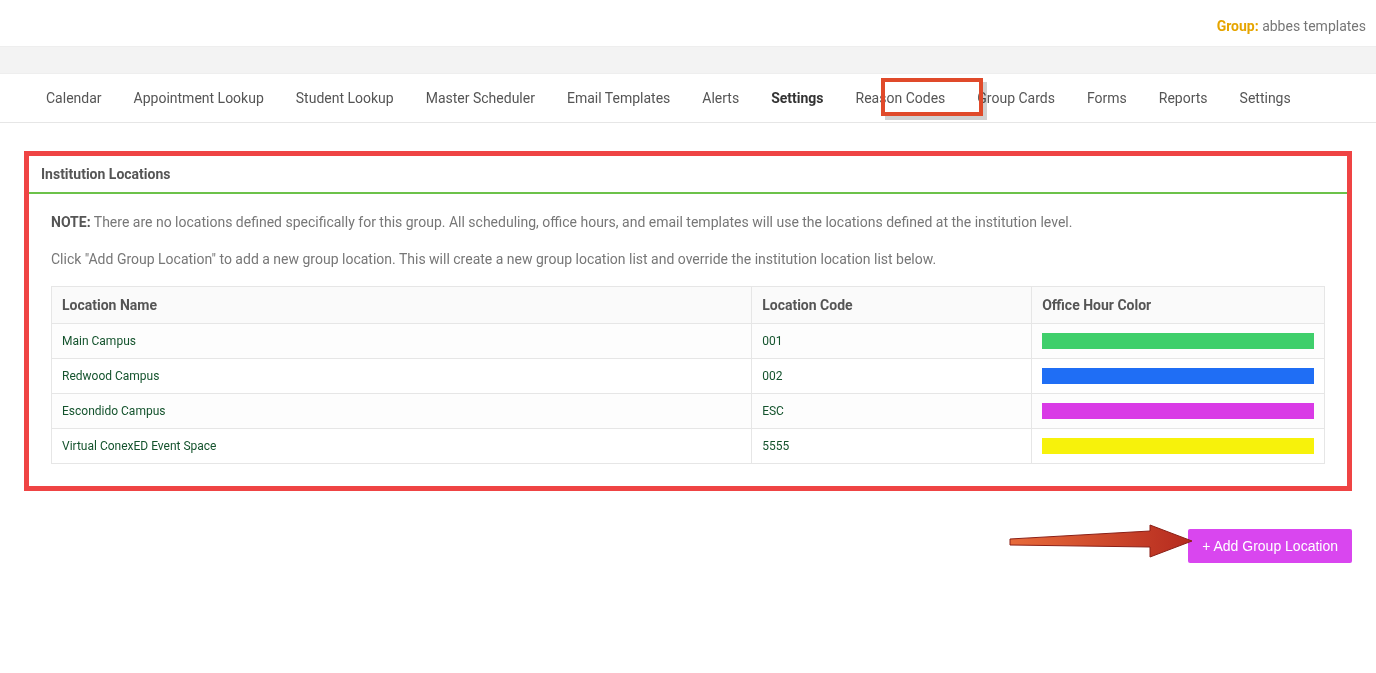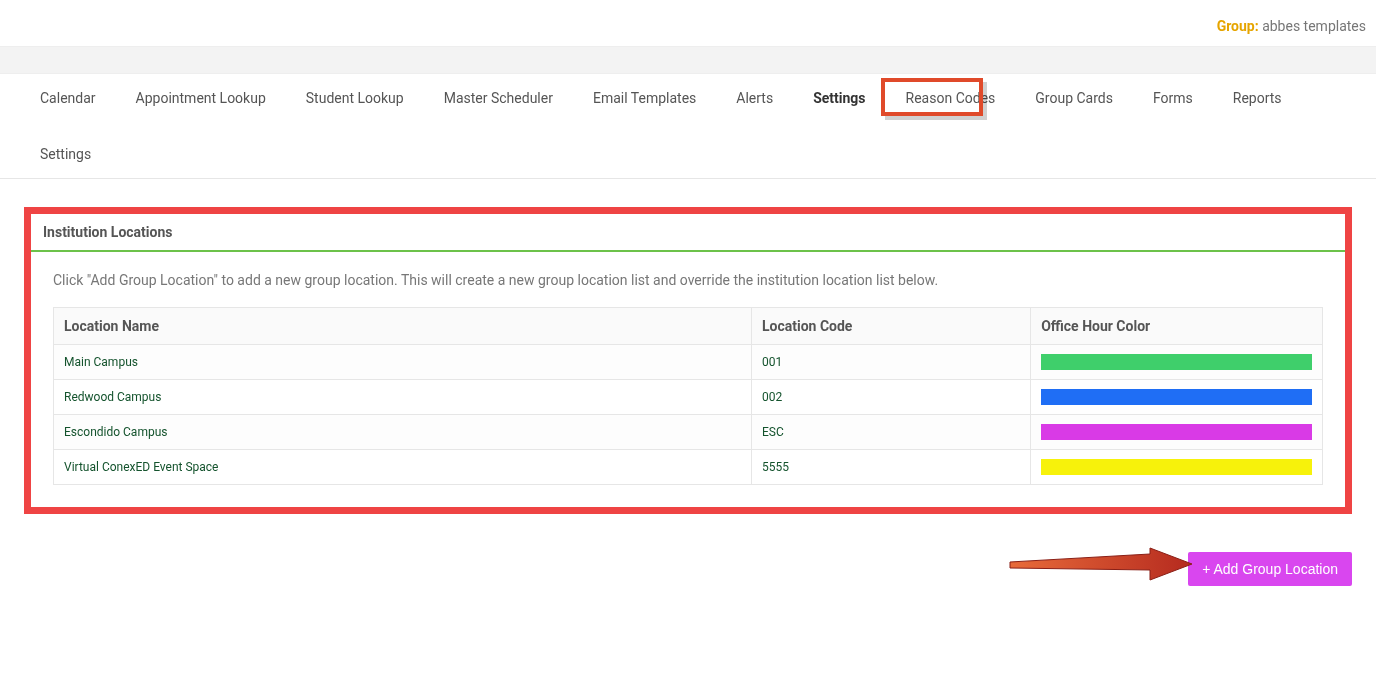--- a/index.html
+++ b/index.html
@@ -16,42 +16,41 @@
     padding: 18px 10px 12px 10px;
   }
   .topbar .meta { text-align: left; font-size: 14px; }
   .dept-label { color: #2a5a8c; font-weight: 700; }
   .group-label { color: #e6a500; font-weight: 700; }
   .meta-value { color: #777; font-weight: 400; }
   .greybar { height: 28px; background: #f3f3f3; border-top: 1px solid #eee; border-bottom: 1px solid #eee; }
   .tabs {
     display: flex;
     flex-wrap: wrap;
-    padding: 0 24px;
+    padding: 0 30px;
     border-bottom: 1px solid #e6e6e6;
     column-gap: 0;
-    gap: 8px;
   }
   .tab {
     padding: 16px 16px;
     color: #555;
     cursor: pointer;
     font-size: 14px;
     white-space: nowrap;
   }
   .tab.active { font-weight: 700; color: #333; }
   .highlight-box {
     position: absolute;
     border: 4px solid #e04a2a;
     box-shadow: 4px 4px 0 rgba(0,0,0,0.18);
     pointer-events: none;
   }
   .panel-wrap { padding: 28px 24px 20px 24px; }
   .panel {
-    border: 7px solid #ef4444;
+    border: 5px solid #ef4444;
     background: #fff;
   }
   .panel-header {
     padding: 10px 12px;
     font-weight: 700;
     color: #555;
     border-bottom: 2px solid #6cc24a;
     font-size: 14px;
   }
   .panel-body { padding: 18px 22px 22px 22px; }
@@ -124,20 +123,24 @@
       <div class="tab">Reports</div>
       <div class="tab">Settings</div>
     </div>
   <div class="highlight-box" id="tab-highlight" style="left: 881px; top: 4px; width: 102px; height: 38px;"></div>
 </div>
 
 <div class="panel-wrap">
   <div class="panel">
     <div class="panel-header">Institution Locations</div>
     <div class="panel-body">
+      <p class="note-line">
+        <span class="note-label">NOTE:</span>
+        <span>There are no locations defined specifically for this group. All scheduling, office hours, and email templates will use the locations defined at the institution level.</span>
+      </p>
       <p class="note-line">Click "Add Group Location" to add a new group location. This will create a new group location list and override the institution location list below.</p>
       <table class="locations">
         <thead>
           <tr>
             <th style="width:55%">Location Name</th>
             <th style="width:22%">Location Code</th>
             <th style="width:23%">Office Hour Color</th>
           </tr>
         </thead>
         <tbody id="loc-body">

